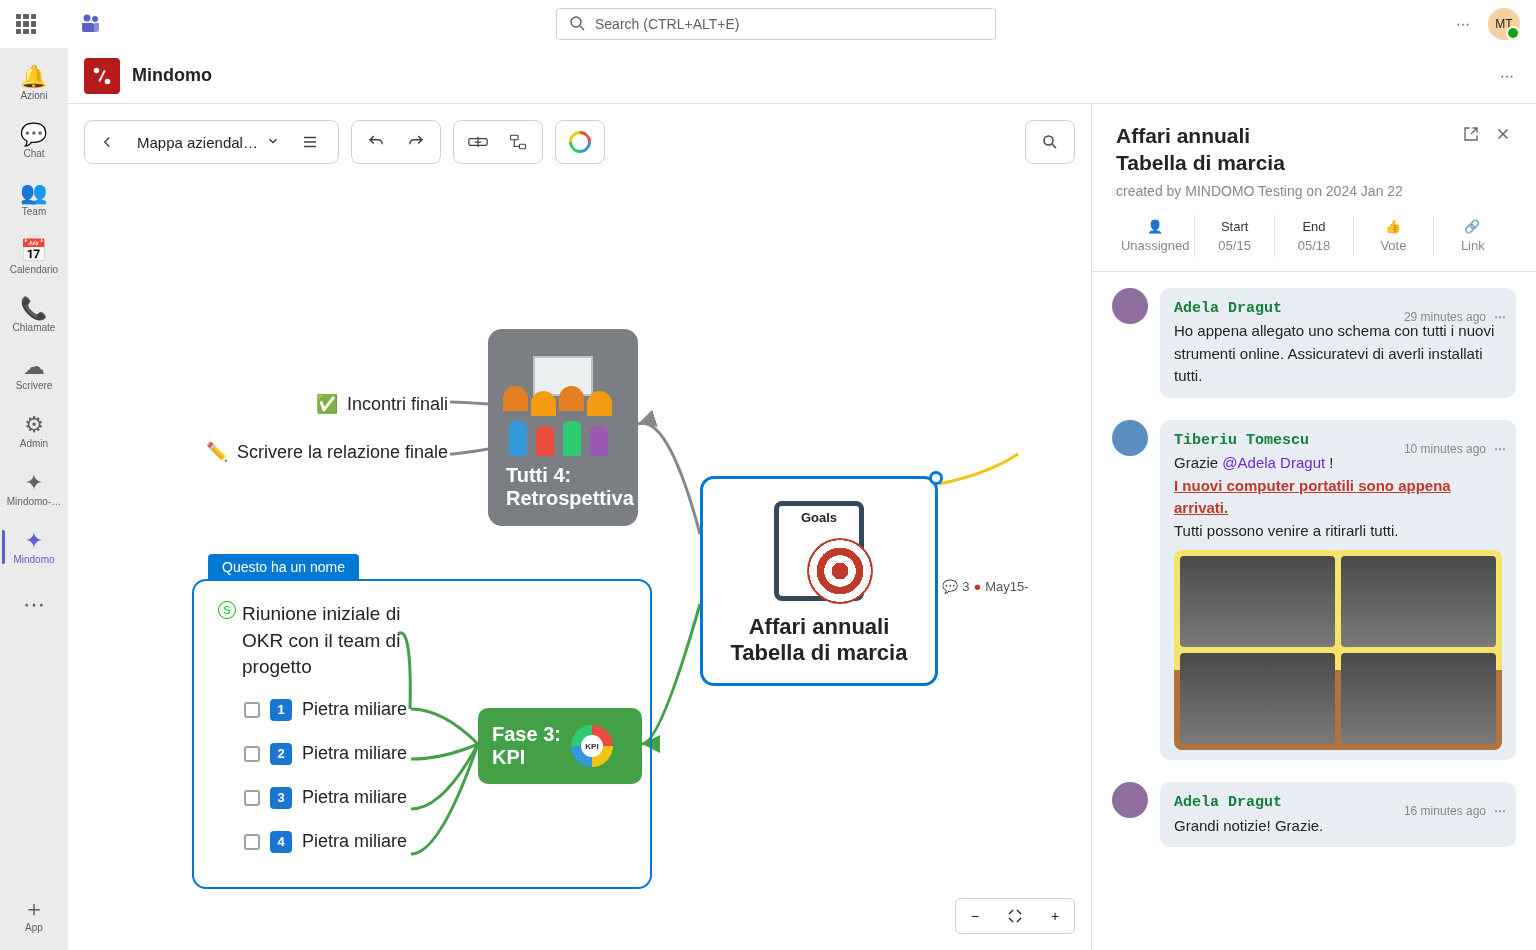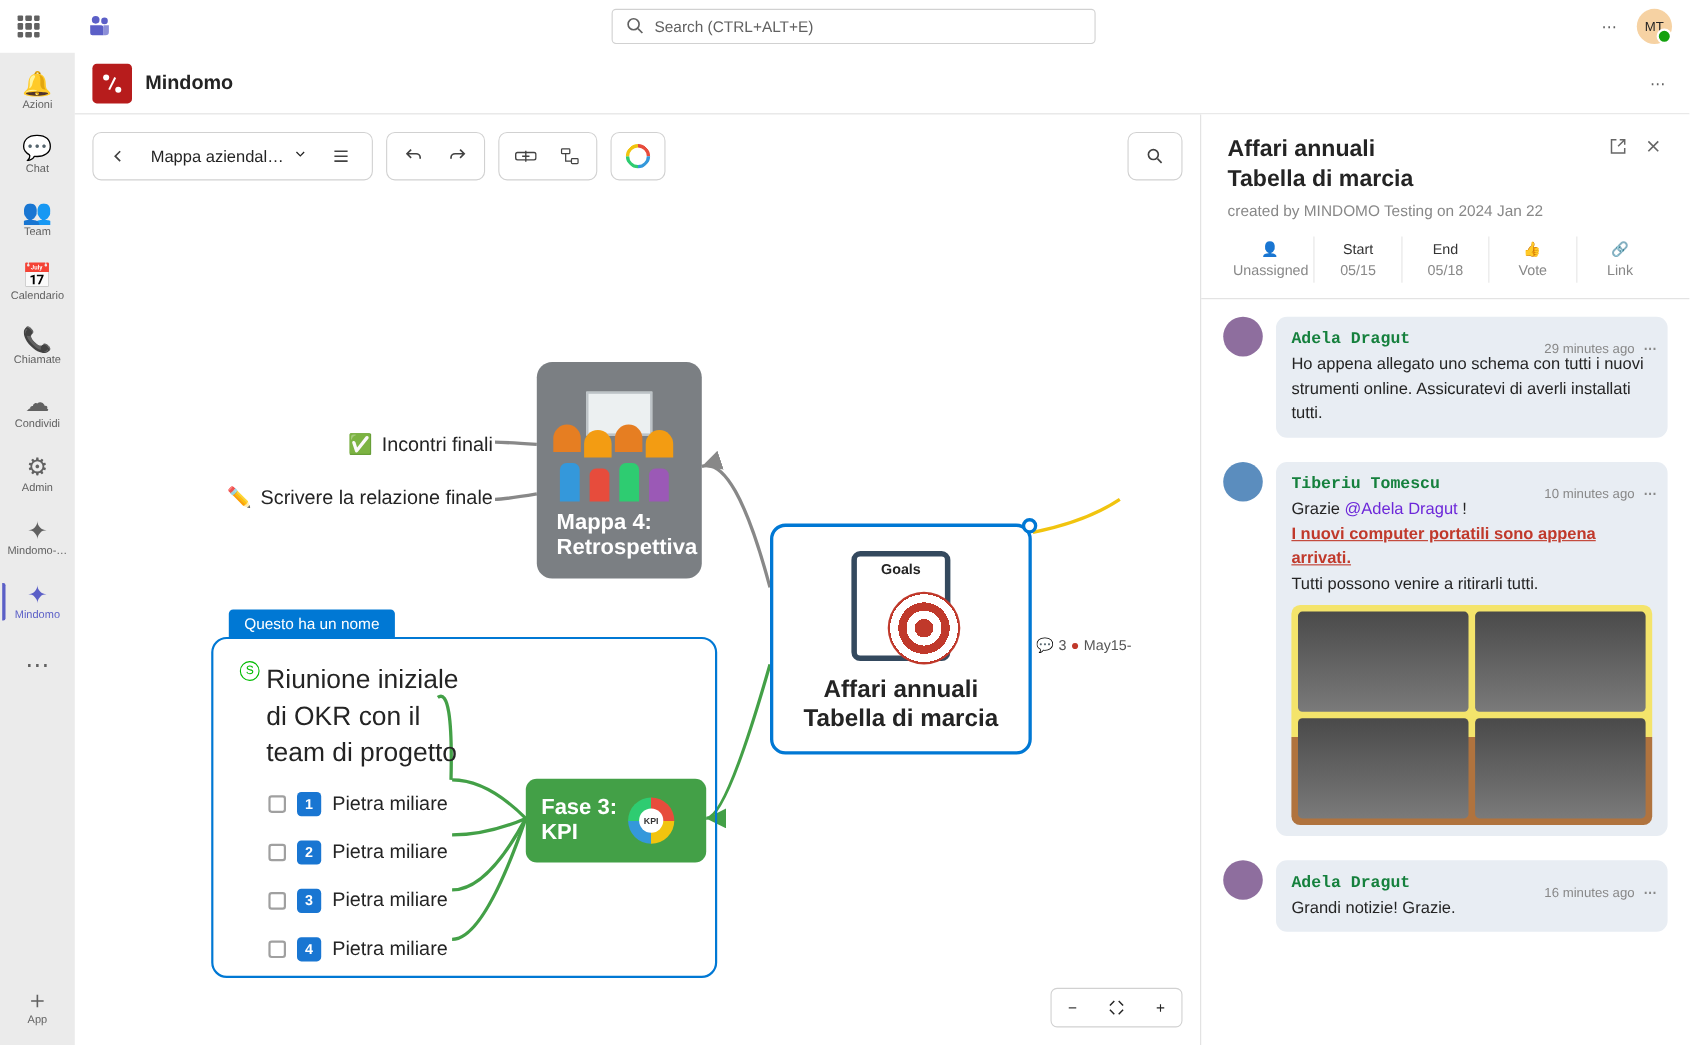--- a/index.html
+++ b/index.html
@@ -52,21 +52,21 @@
     .node { position: absolute; }
     .phase4 { left: 420px; top: 225px; width: 150px; height: 197px; background: #7b7f83; border-radius: 14px; color: #fff; font-weight: 700; font-size: 20px; display: flex; flex-direction: column; align-items: center; justify-content: flex-end; padding: 16px 18px; text-align: left; }
     .phase4 .img { width:120px; height:100px; margin-bottom:8px; position: relative; }
 
     .sub-left { left: 120px; width: 260px; display: flex; align-items: center; gap: 8px; font-size: 18px; }
     .sub1 { top: 289px; justify-content: flex-end; }
     .sub2 { top: 337px; justify-content: flex-end; }
 
     .label-tab { position: absolute; left: 140px; top: 450px; background: #0078d4; color: #fff; font-size: 14px; padding: 5px 14px; border-radius: 4px 4px 0 0; }
     .blue-box { left: 124px; top: 475px; width: 460px; height: 310px; border: 2px solid #0078d4; border-radius: 14px; padding: 20px 24px; }
-    .bb-title { font-size: 24px; line-height: 1.4; max-width:200px; }
+    .bb-title { font-size: 19px; line-height: 1.4; max-width:200px; }
     .s-badge { display:inline-flex; width:18px; height:18px; border:1px solid #0b0; border-radius:50%; align-items:center; justify-content:center; font-size:11px; color:#0b0; margin-right:6px; }
     .milestones { margin-top: 18px; display: flex; flex-direction: column; gap: 22px; font-size: 18px; margin-left: 26px; }
     .ms { display: flex; align-items: center; gap: 10px; }
     .cb { width: 16px; height: 16px; border: 2px solid #a0a0a0; border-radius: 3px; }
     .num { width: 22px; height: 22px; border-radius: 4px; display: flex; align-items: center; justify-content: center; color: #fff; font-size: 13px; font-weight: 700; }
     .n1{background:#1976d2}.n2{background:#1976d2}.n3{background:#1976d2}.n4{background:#1976d2}
 
     .phase3 { left: 410px; top: 604px; width: 164px; height: 76px; background: #43a047; border-radius: 10px; color: #fff; font-weight: 700; font-size: 20px; padding: 10px 14px; display: flex; align-items: center; gap: 10px; }
     .kpi-chart { width: 42px; height: 42px; border-radius: 50%; background: conic-gradient(#e74c3c 0 25%, #f1c40f 25% 50%, #3498db 50% 75%, #2ecc71 75% 100%); display:flex;align-items:center;justify-content:center; }
     .kpi-chart::after{content:"KPI"; background:#fff; border-radius:50%; width:22px; height:22px; font-size:8px; display:flex; align-items:center; justify-content:center; color:#333; font-weight:700;}
@@ -168,21 +168,21 @@
         <div class="rail-item">
           <div class="rail-icon">📅</div>
           <div>Calendario</div>
         </div>
         <div class="rail-item">
           <div class="rail-icon">📞</div>
           <div>Chiamate</div>
         </div>
         <div class="rail-item">
           <div class="rail-icon">☁</div>
-          <div>Condividi</div>
+          <div>Scrivere</div>
         </div>
         <div class="rail-item">
           <div class="rail-icon">⚙</div>
           <div>Admin</div>
         </div>
         <div class="rail-item">
           <div class="rail-icon">✦</div>
           <div>Mindomo-…</div>
         </div>
         <div class="rail-item active">
@@ -306,21 +306,21 @@
                 <div style="position:absolute;left:0;top:30px;width:25px;height:25px;border-radius:50% 50% 0 0;background:#e67e22"></div>
                 <div style="position:absolute;left:28px;top:35px;width:25px;height:25px;border-radius:50% 50% 0 0;background:#f39c12"></div>
                 <div style="position:absolute;left:56px;top:30px;width:25px;height:25px;border-radius:50% 50% 0 0;background:#e67e22"></div>
                 <div style="position:absolute;left:84px;top:35px;width:25px;height:25px;border-radius:50% 50% 0 0;background:#f39c12"></div>
                 <div style="position:absolute;left:6px;bottom:0;width:18px;height:35px;background:#3498db;border-radius:6px 6px 0 0"></div>
                 <div style="position:absolute;left:33px;bottom:0;width:18px;height:30px;background:#e74c3c;border-radius:6px 6px 0 0"></div>
                 <div style="position:absolute;left:60px;bottom:0;width:18px;height:35px;background:#2ecc71;border-radius:6px 6px 0 0"></div>
                 <div style="position:absolute;left:87px;bottom:0;width:18px;height:30px;background:#9b59b6;border-radius:6px 6px 0 0"></div>
               </div>
               <div style="width:100%">
-                <div>Mappa 4:</div>
+                <div>Tutti 4:</div>
                 <div>Retrospettiva</div>
               </div>
             </div>
 
             <div class="node sub-left sub1">
               <span>✅</span>
               <span>Incontri finali</span>
             </div>
             <div class="node sub-left sub2">
               <span>✏️</span>

